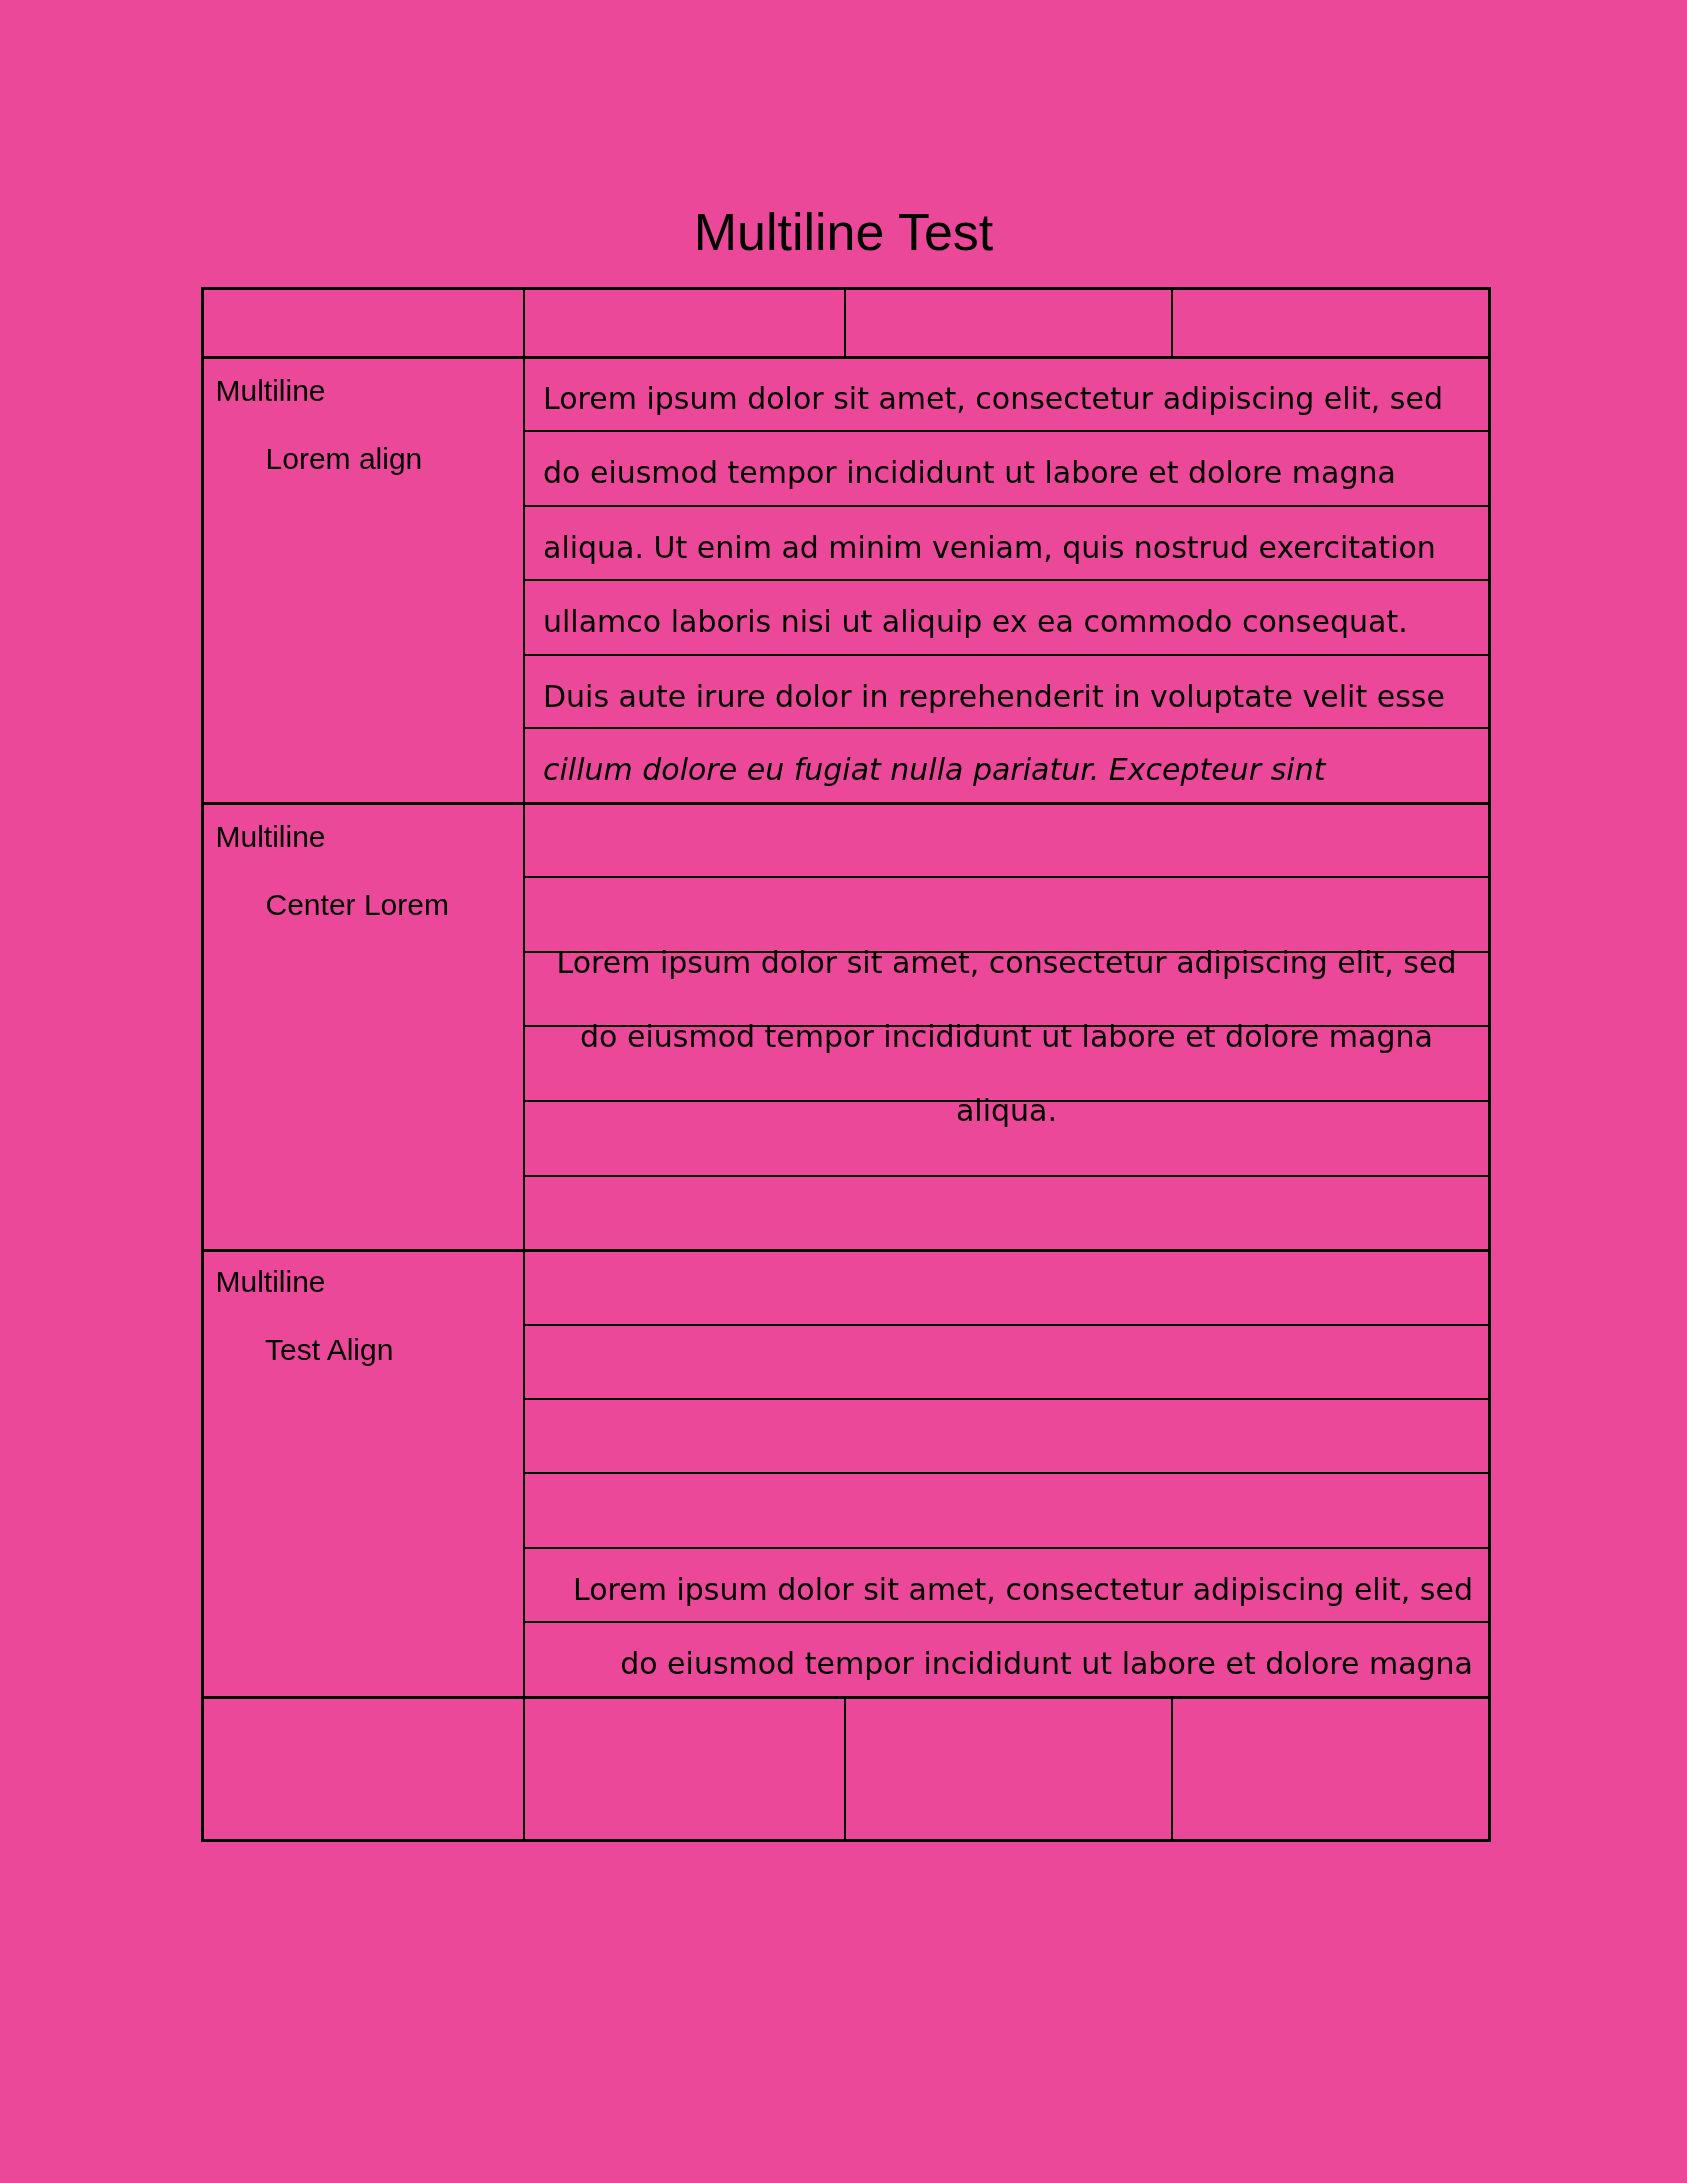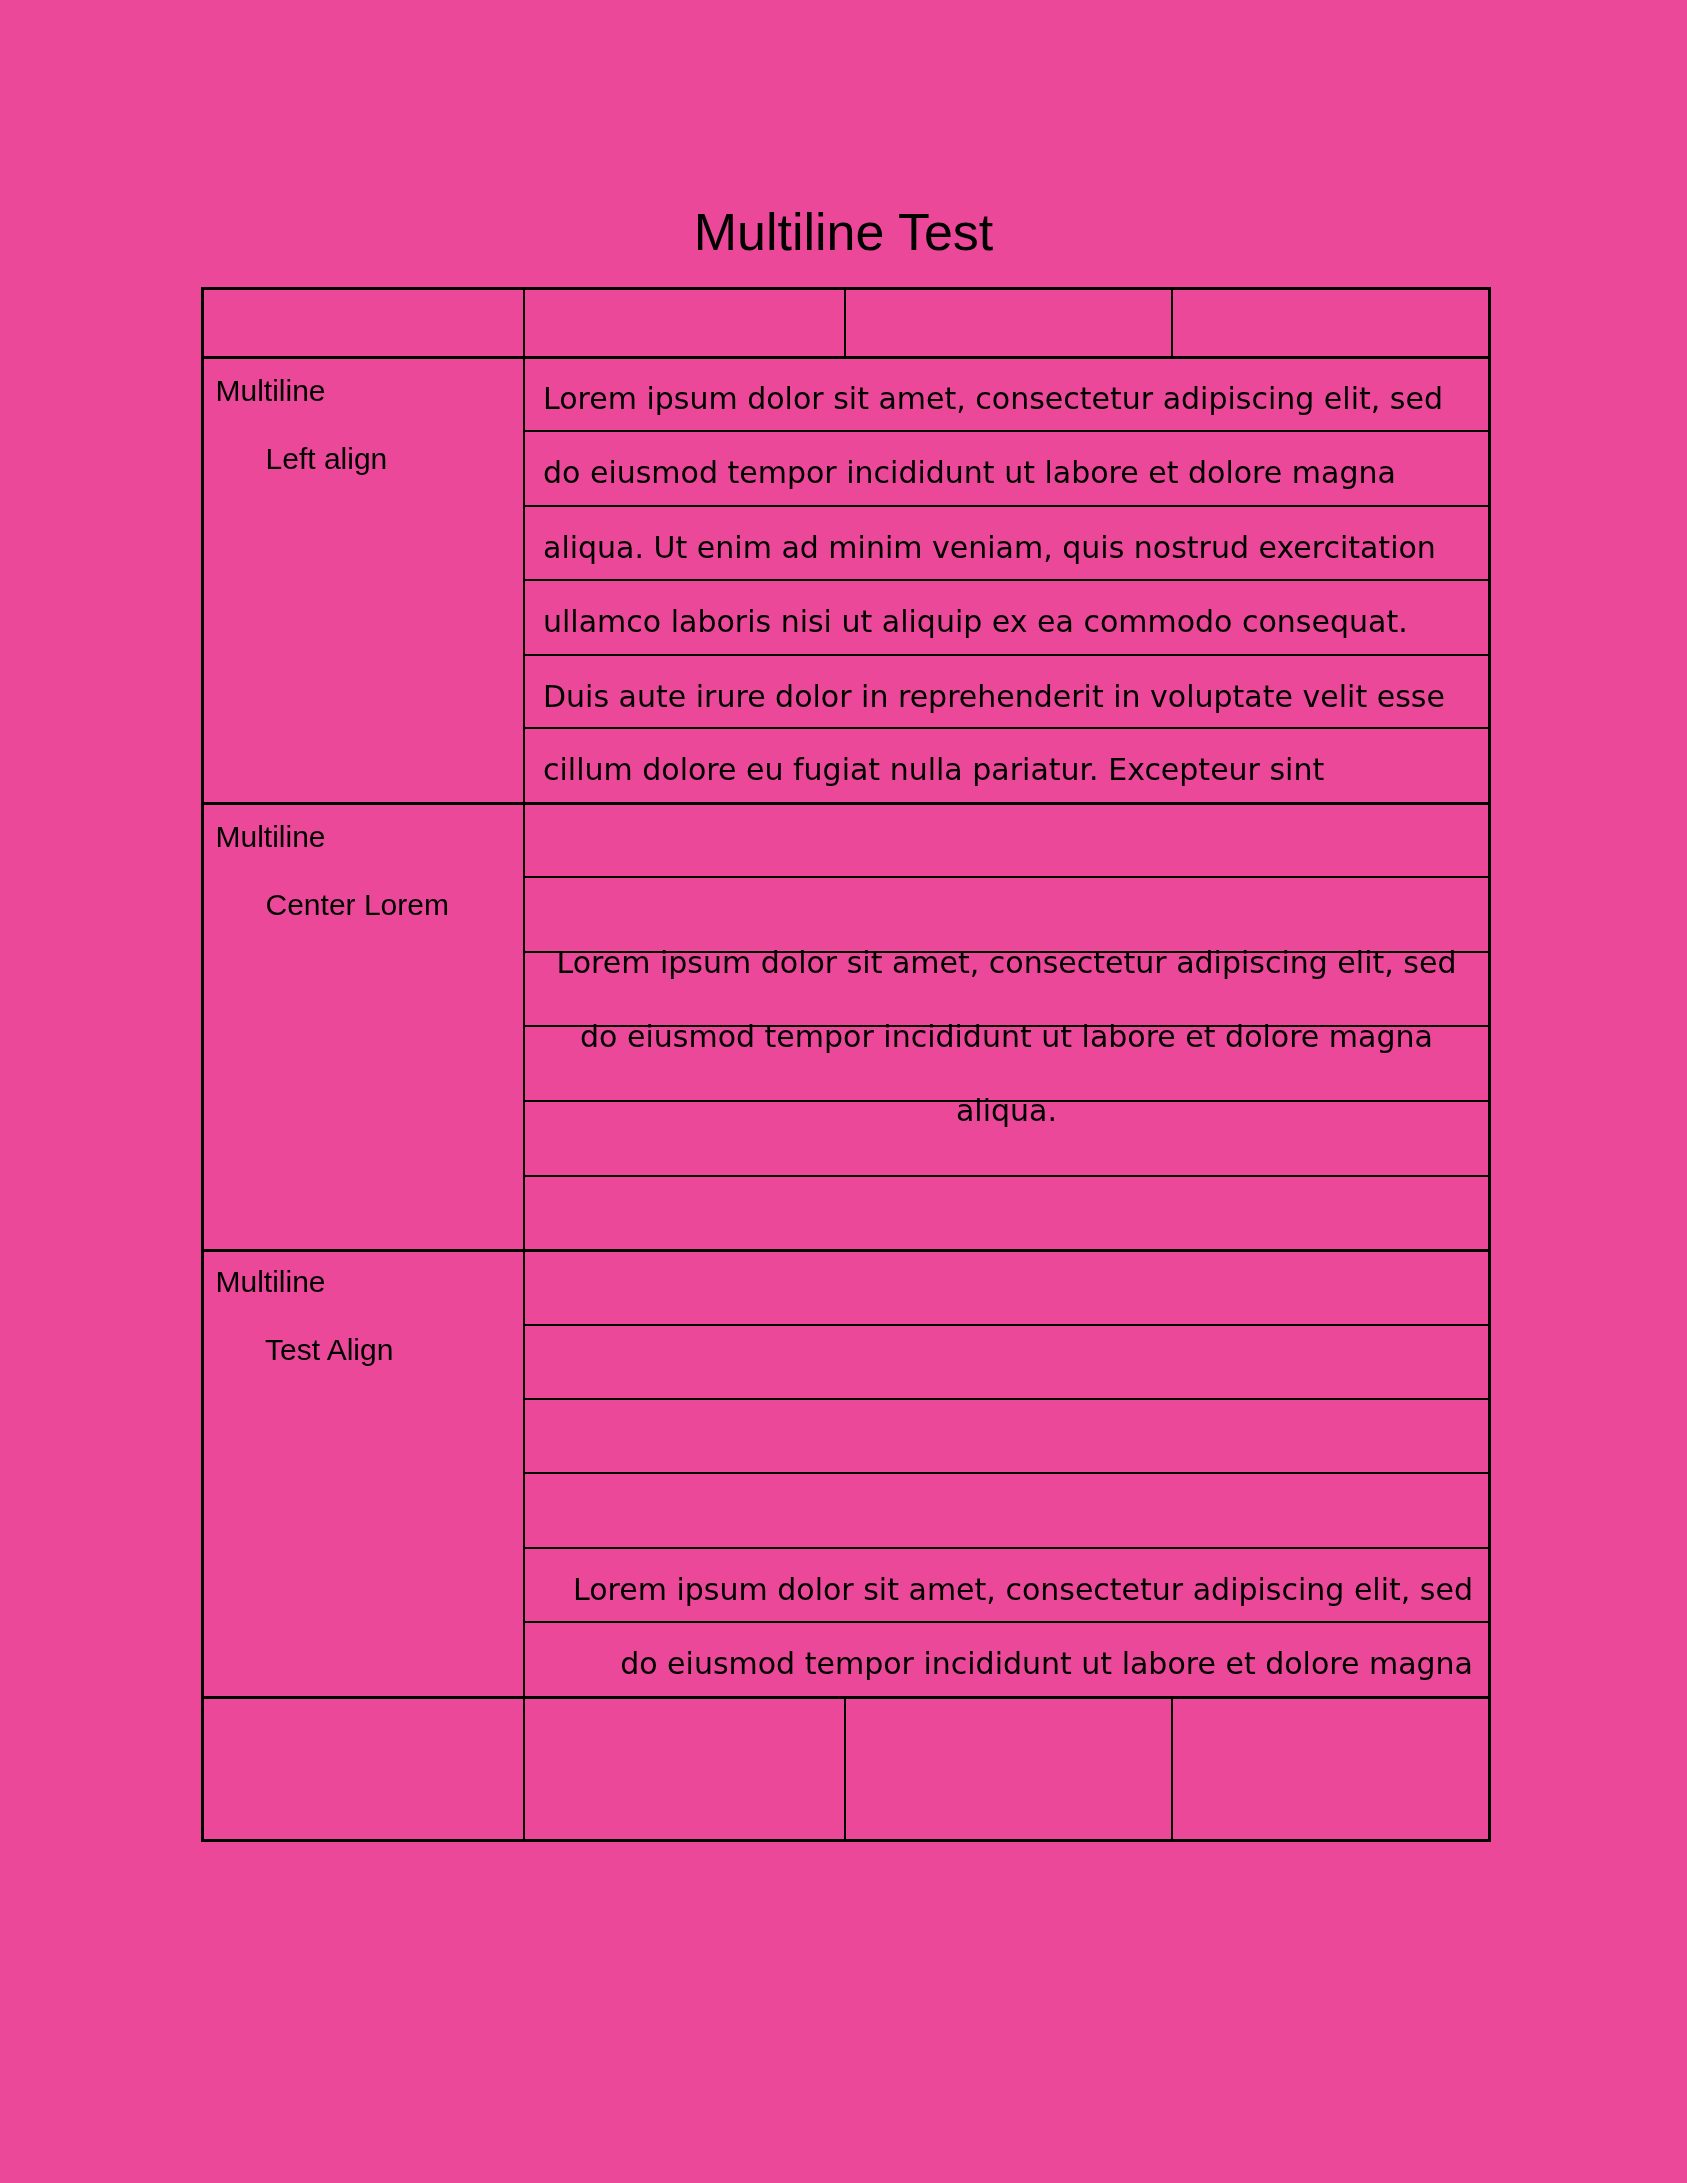--- a/index.html
+++ b/index.html
@@ -64,32 +64,32 @@
   <div class="title">Multiline Test</div>
 
   <div class="table">
 
     <div class="cell" style="left:2.8px;top:0;width:319px;height:69px;"></div>
     <div class="cell" style="left:324px;top:0;width:319px;height:69px;"></div>
     <div class="cell" style="left:645px;top:0;width:325px;height:69px;"></div>
     <div class="cell" style="left:972px;top:0;width:315px;height:69px;"></div>
 
     <div class="label" style="top:87px;"><span>Multiline</span><br>
-      <span>Left align</span></div>
+      <span>Lorem align</span></div>
     <div class="label" style="top:533px;"><span>Multiline</span><br>
       <span>Center Lorem</span></div>
     <div class="label" style="top:978px;"><span>Multiline</span><br>
       <span>Test Align</span></div>
 
     <div class="bodyline" style="top:69px;">Lorem ipsum dolor sit amet, consectetur adipiscing elit, sed</div>
     <div class="bodyline" style="top:143px;">do eiusmod tempor incididunt ut labore et dolore magna</div>
     <div class="bodyline" style="top:218px;">aliqua. Ut enim ad minim veniam, quis nostrud exercitation</div>
     <div class="bodyline" style="top:292px;">ullamco laboris nisi ut aliquip ex ea commodo consequat.</div>
     <div class="bodyline" style="top:367px;border-radius:20px;">Duis aute irure dolor in reprehenderit in voluptate velit esse</div>
-    <div class="bodyline" style="top:440px;">cillum dolore eu fugiat nulla pariatur. Excepteur sint</div>
+    <div class="bodyline" style="top:440px;font-style:italic;">cillum dolore eu fugiat nulla pariatur. Excepteur sint</div>
 
     <div class="overlay">Lorem ipsum dolor sit amet, consectetur adipiscing elit, sed
 do eiusmod tempor incididunt ut labore et dolore magna
 aliqua.</div>
 
     <div class="bodyline r" style="top:1037px;"></div>
     <div class="bodyline r" style="top:1111px;"></div>
     <div class="bodyline r" style="top:1185px;"></div>
     <div class="bodyline r" style="top:1260px;">Lorem ipsum dolor sit amet, consectetur adipiscing elit, sed</div>
     <div class="bodyline r" style="top:1334px;height:73px;line-height:73px;">do eiusmod tempor incididunt ut labore et dolore magna</div>

